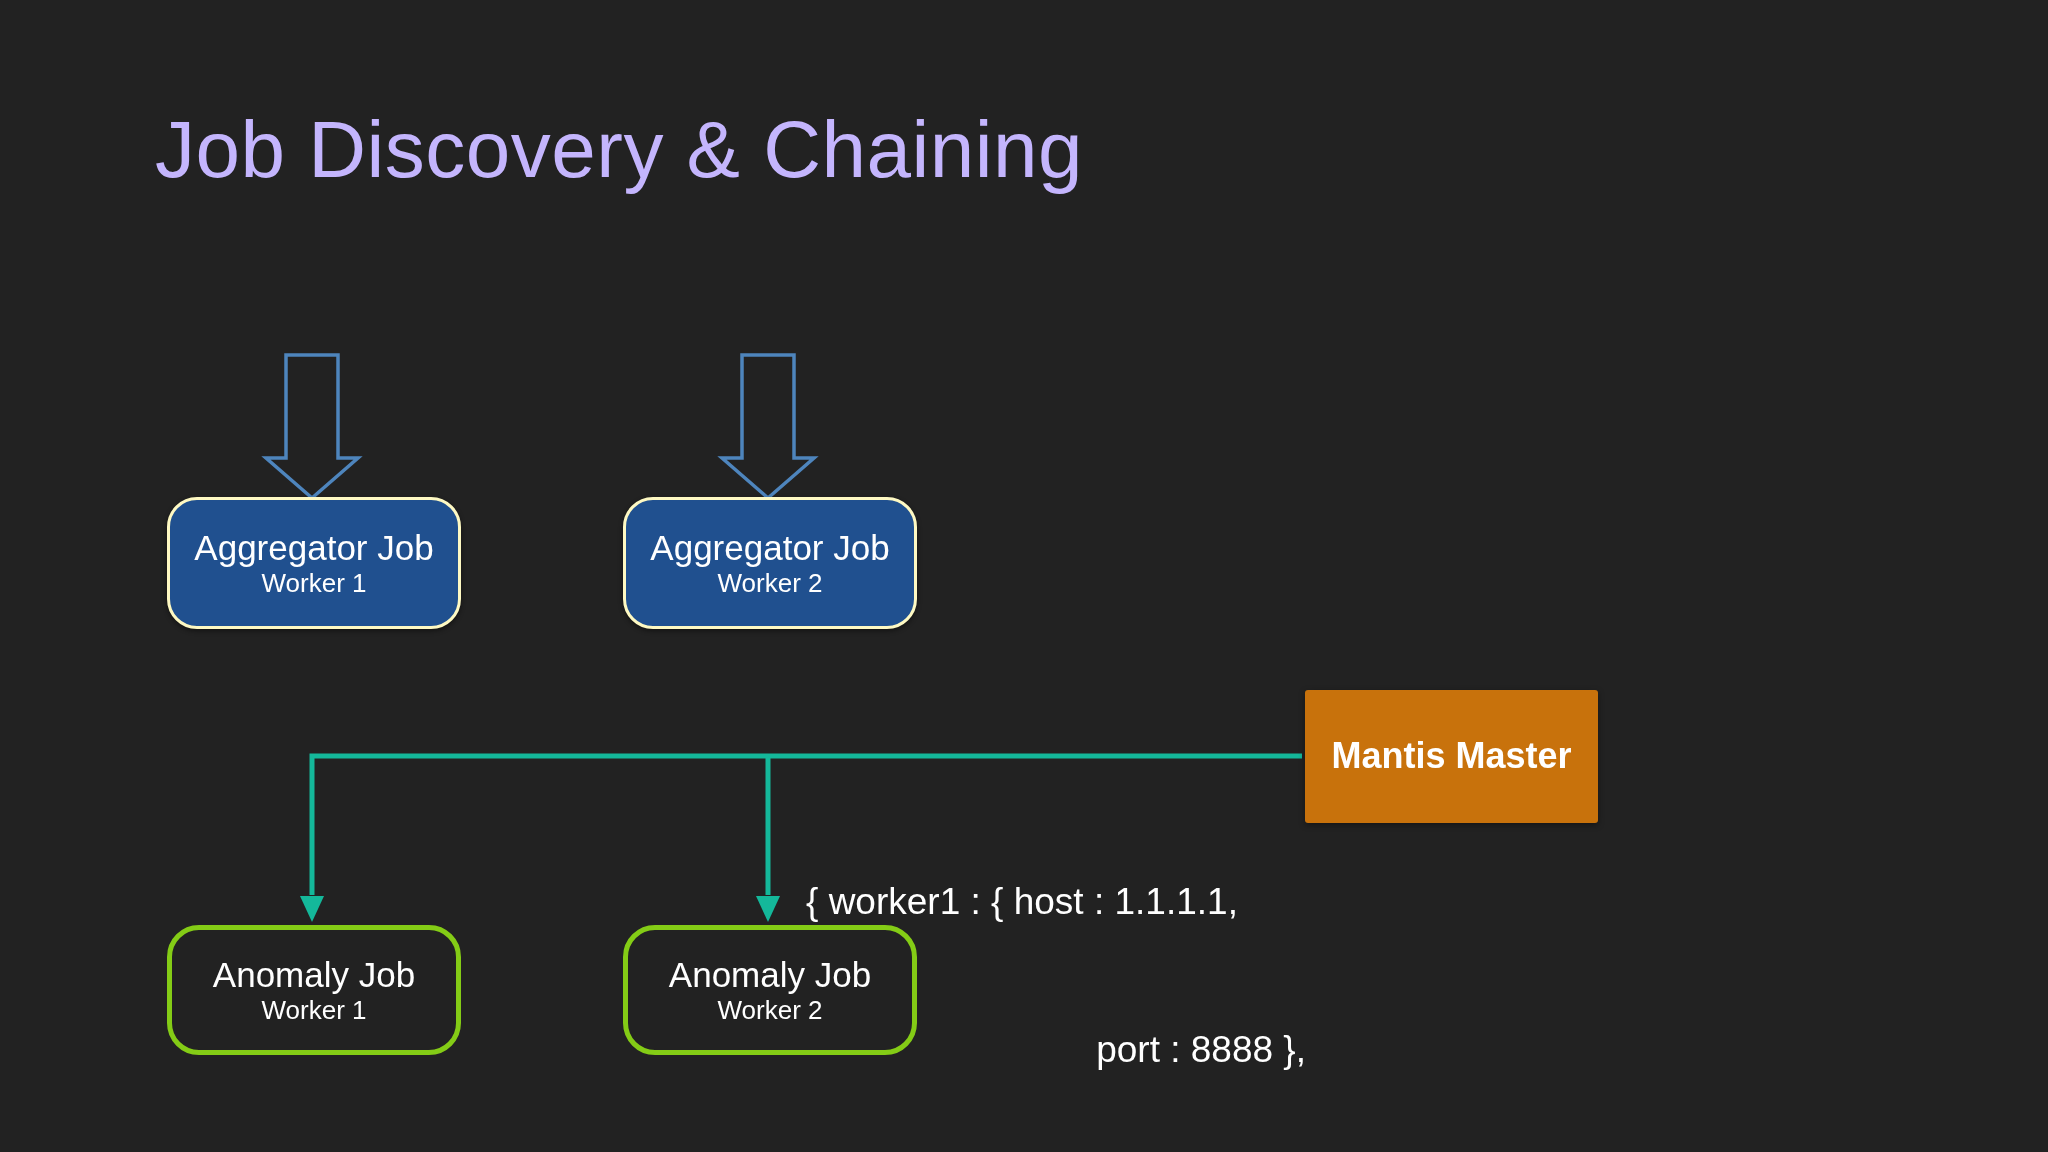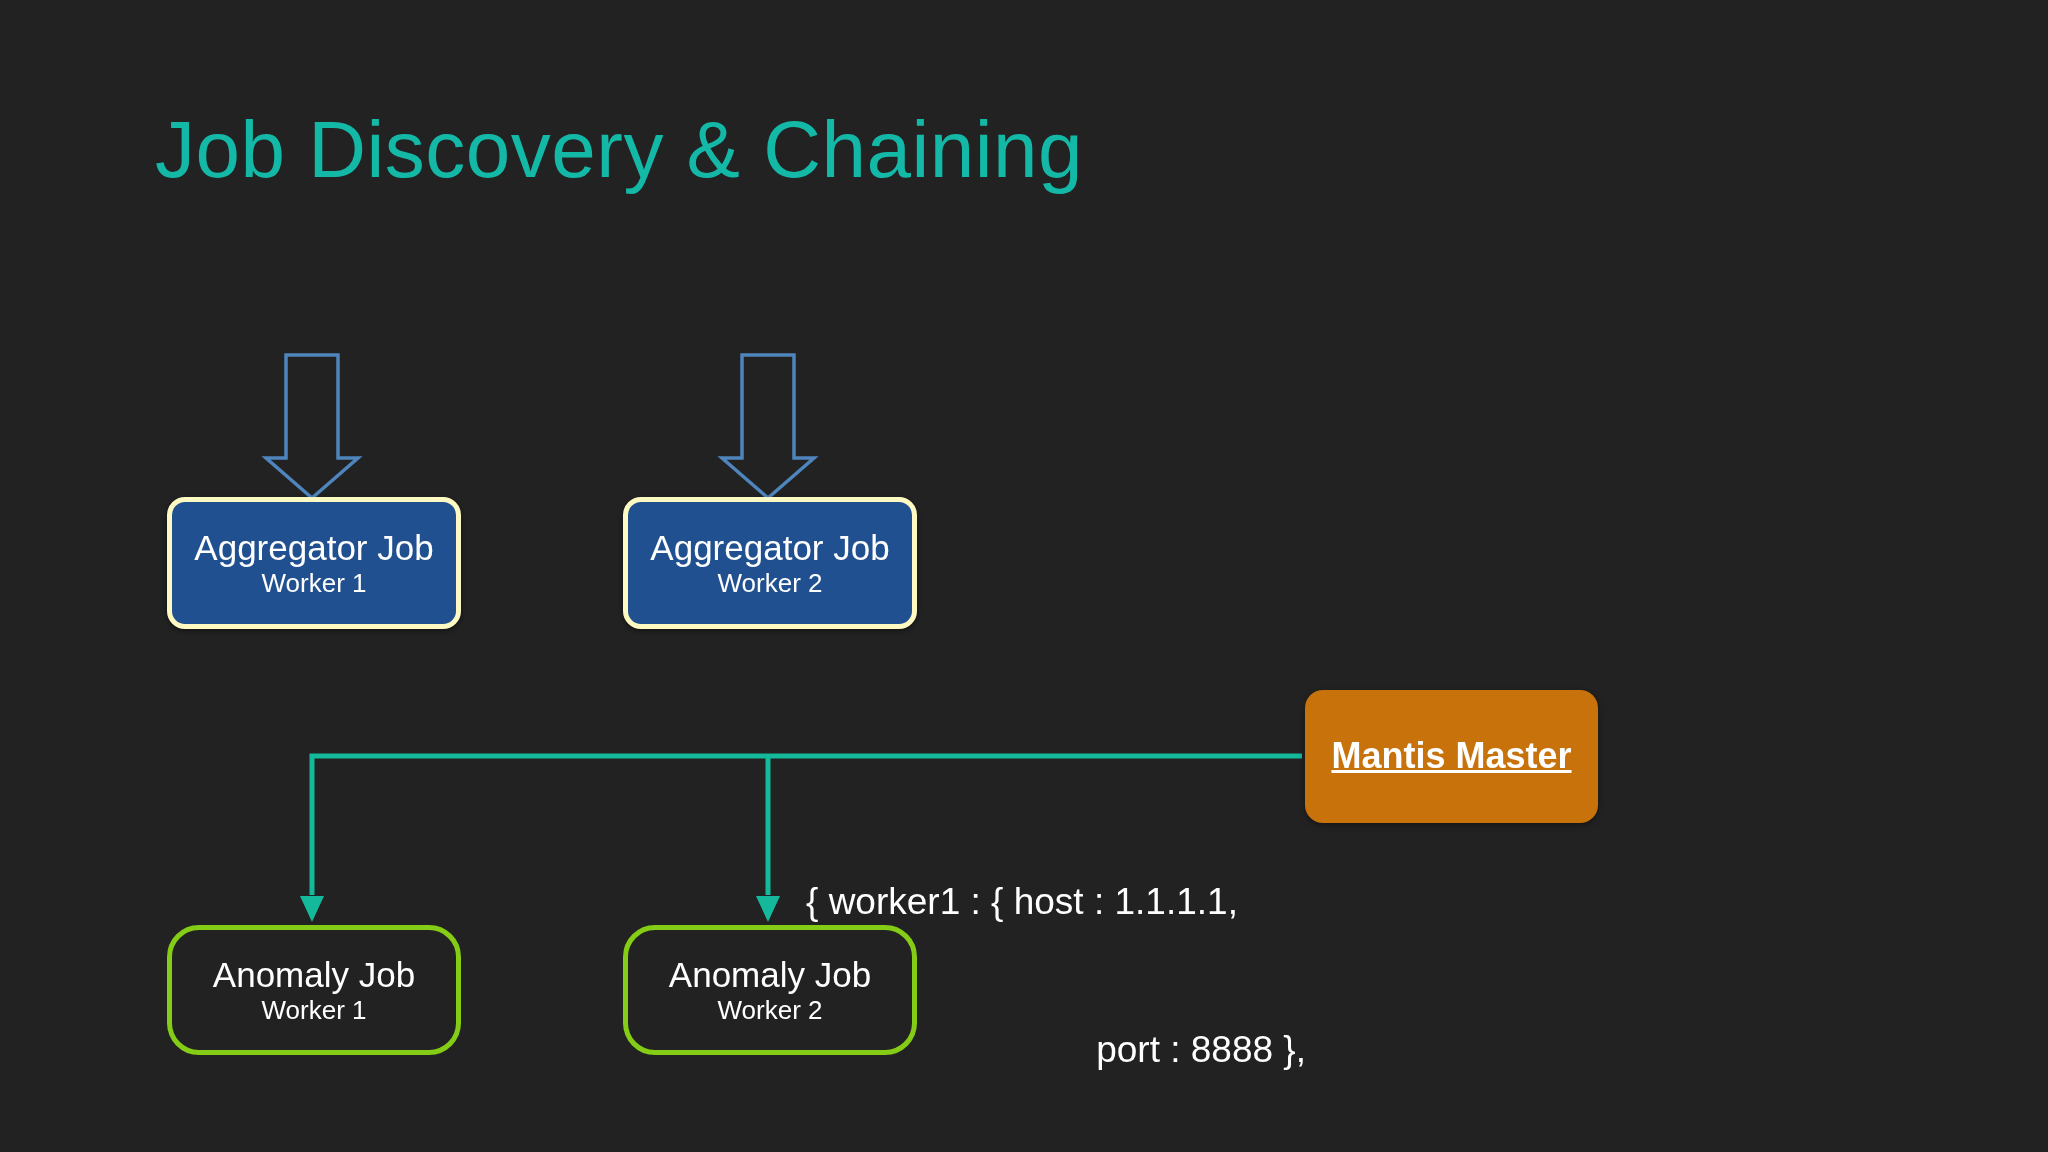--- a/index.html
+++ b/index.html
@@ -17,21 +17,21 @@
   }
 
   
   #slide-title {
     position: absolute;
     left: 155px;
     top: 108px;
     font-size: 80px;
     line-height: 1.05;
     font-weight: 400;
-    color: #14b8a6;
+    color: #c4b5fd;
     letter-spacing: 0.5px;
     white-space: nowrap;
   }
 
   
   #connectors {
     position: absolute;
     left: 0;
     top: 0;
     width: 2048px;
@@ -57,37 +57,36 @@
   }
   .node .line2 {
     font-size: 26px;
     line-height: 1.18;
     font-weight: 400;
     white-space: nowrap;
   }
 
   .node--aggregator {
     background: #20508F;
-    border: 5px solid #fef9c3;
-    border-radius: 18px;
+    border: 3px solid #fef9c3;
+    border-radius: 30px;
     box-shadow: 0 2px 5px rgba(0,0,0,0.45);
   }
   .node--anomaly {
     background: transparent;
     border: 5px solid #84cc16;
     border-radius: 32px;
     align-items: center;
   }
 
   .node--master {
     background: #C8720C;
     border: none;
-    border-radius: 18px;
+    border-radius: 3px;
     box-shadow: 0 2px 6px rgba(0,0,0,0.4);
-    text-decoration: underline;
   }
   .node--master .line1 {
     font-size: 36px;
     font-weight: 700;
     color: #FFFFFF;
   }
 
   
   .free-text {
     position: absolute;

